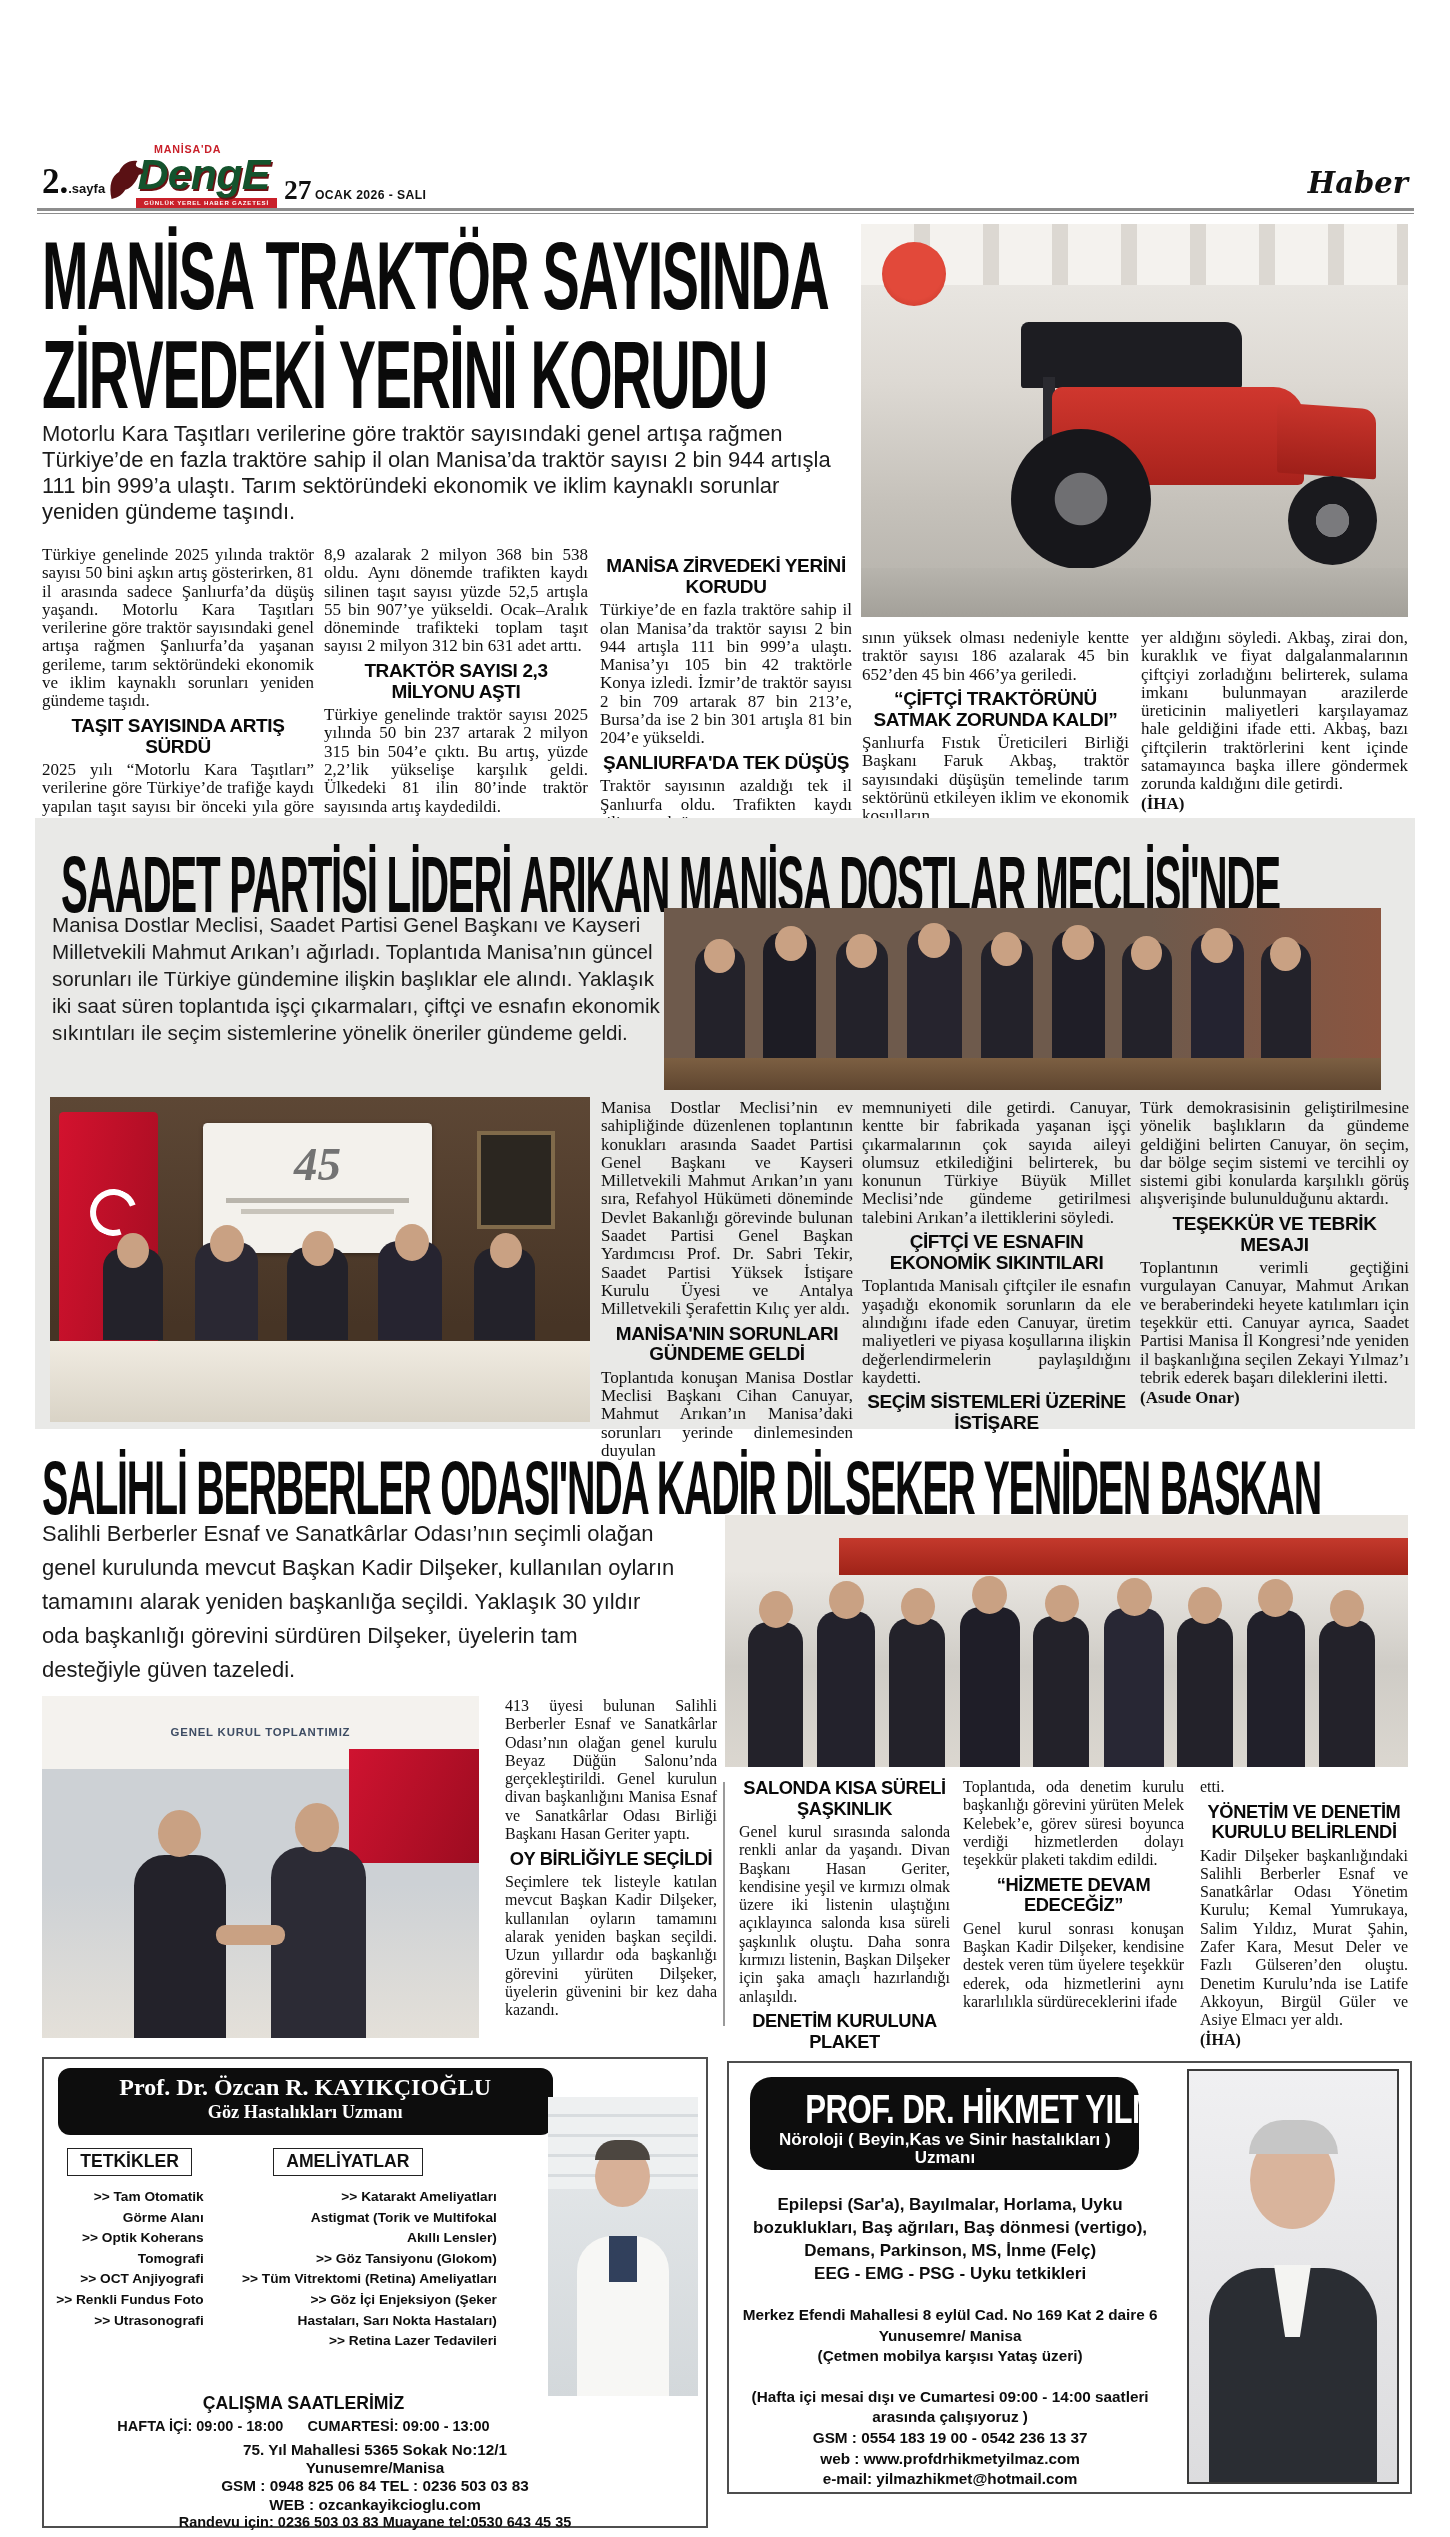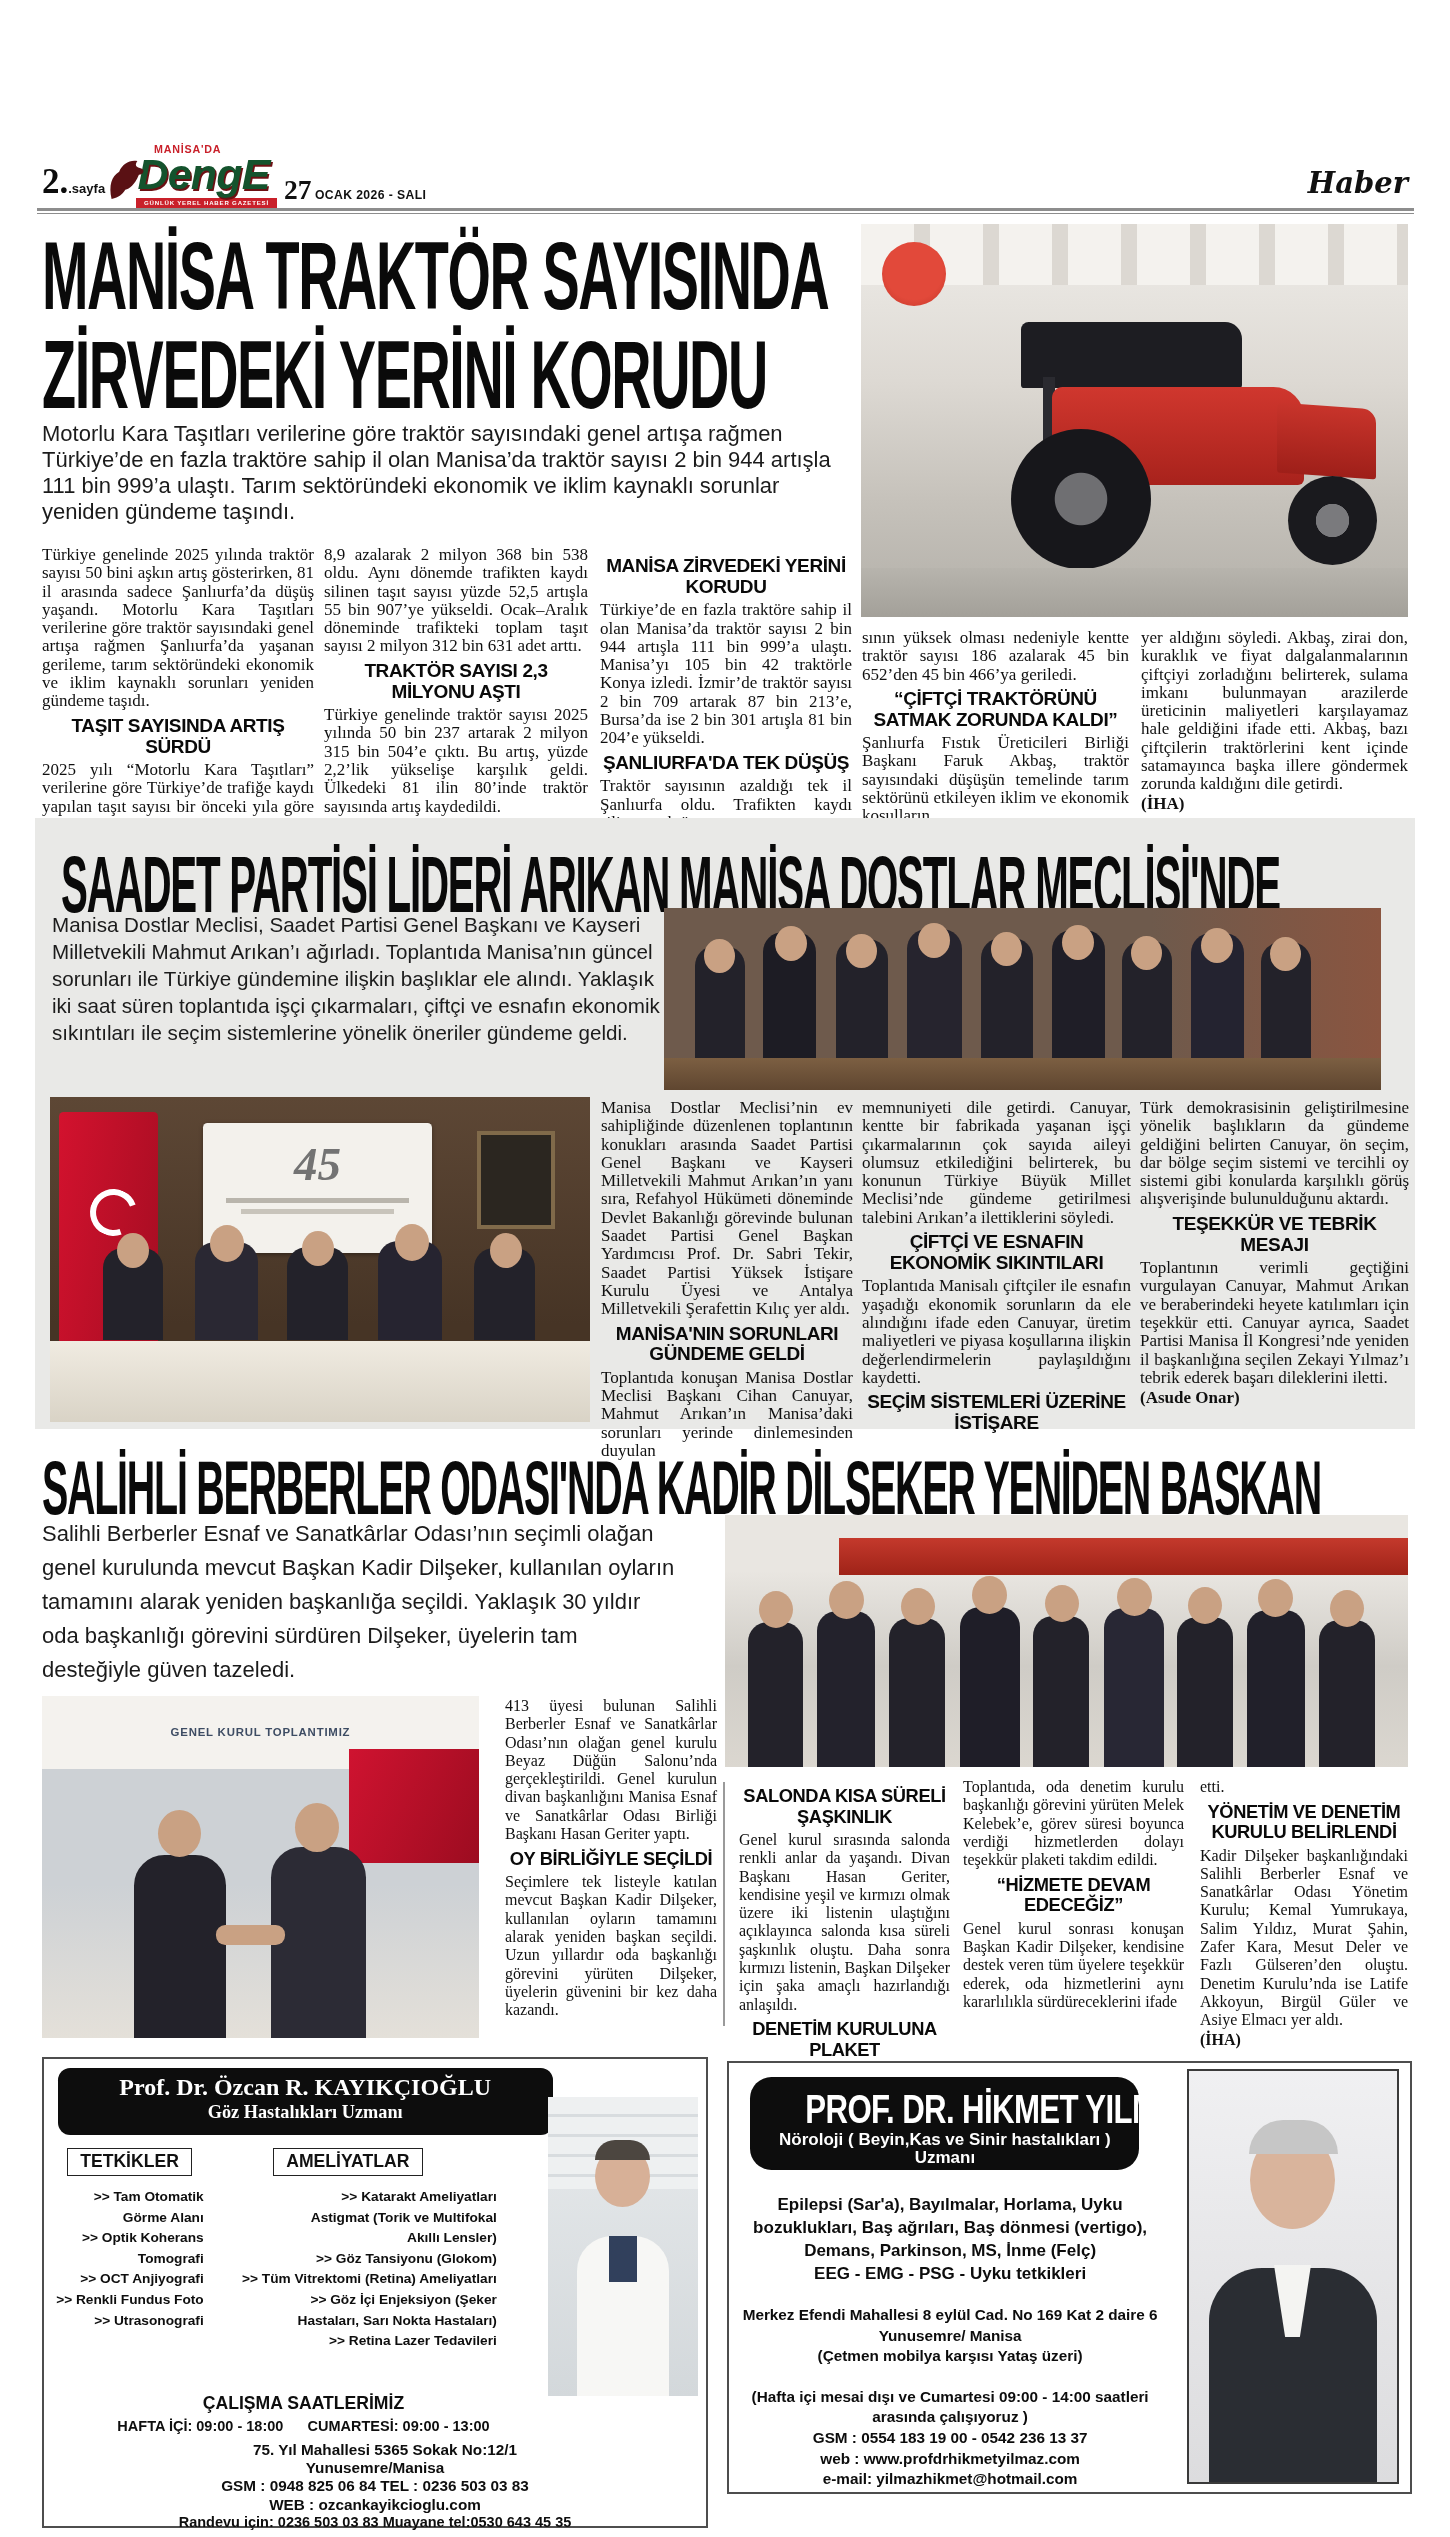--- a/index.html
+++ b/index.html
@@ -231,21 +231,21 @@
 
   <div class="abs scol" style="left:505px;top:1697px;width:212px;font-size:16px;line-height:18.3px;">
     <p>413 üyesi bulunan Salihli Berberler Esnaf ve Sanatkârlar Odası’nın olağan genel kurulu Beyaz Düğün Salonu’nda gerçekleştirildi. Genel kurulun divan başkanlığını Manisa Esnaf ve Sanatkârlar Odası Birliği Başkanı Hasan Geriter yaptı.</p>
     <div class="colh" style="font-size:18.3px;">OY BİRLİĞİYLE SEÇİLDİ</div>
     <p>Seçimlere tek listeyle katılan mevcut Başkan Kadir Dilşeker, kullanılan oyların tamamını alarak yeniden başkan seçildi. Uzun yıllardır oda başkanlığı görevini yürüten Dilşeker, üyelerin güvenini bir kez daha kazandı.</p>
   </div>
 
   <div class="abs vrule" style="left:723px;top:1782px;height:244px;"></div>
 
   <div class="abs scol" style="left:739px;top:1778px;width:211px;font-size:16px;line-height:18.3px;">
-    <div class="colh" style="font-size:18.3px;margin-top:8px;">SALONDA KISA SÜRELİ ŞAŞKINLIK</div>
+    <div class="colh" style="font-size:18.3px;margin-top:0;">SALONDA KISA SÜRELİ ŞAŞKINLIK</div>
     <p>Genel kurul sırasında salonda renkli anlar da yaşandı. Divan Başkanı Hasan Geriter, kendisine yeşil ve kırmızı olmak üzere iki listenin ulaştığını açıklayınca salonda kısa süreli şaşkınlık oluştu. Daha sonra kırmızı listenin, Başkan Dilşeker için şaka amaçlı hazırlandığı anlaşıldı.</p>
     <div class="colh" style="font-size:18.3px;">DENETİM KURULUNA PLAKET</div>
   </div>
 
   <div class="abs scol" style="left:963px;top:1778px;width:221px;font-size:16px;line-height:18.3px;">
     <p>Toplantıda, oda denetim kurulu başkanlığı görevini yürüten Melek Kelebek’e, görev süresi boyunca verdiği hizmetlerden dolayı teşekkür plaketi takdim edildi.</p>
     <div class="colh" style="font-size:18.3px;">“HİZMETE DEVAM EDECEĞİZ”</div>
     <p>Genel kurul sonrası konuşan Başkan Kadir Dilşeker, kendisine destek veren tüm üyelere teşekkür ederek, oda hizmetlerini aynı kararlılıkla sürdüreceklerini ifade</p>
   </div>
 
@@ -285,21 +285,21 @@
 
     <div class="abs photo" style="left:504px;top:38px;width:150px;height:299px;background:linear-gradient(#e7eaec,#d3d8db);">
       <div class="abs" style="left:0;top:0;width:100%;height:92px;background:repeating-linear-gradient(#eef0f1 0 17px,#d8dcdf 17px 20px);"></div>
       <div class="abs" style="left:29px;bottom:0;width:92px;height:160px;background:#f7f7f5;border-radius:35px 35px 0 0;"></div>
       <div class="abs" style="left:61px;bottom:114px;width:27.5px;height:46px;background:#31405c;"></div>
       <div class="head" style="left:47px;top:49px;width:55px;height:61px;background:#d7b097;"></div>
       <div class="abs" style="left:47px;top:43px;width:55px;height:20px;border-radius:30.5px 30.5px 0 0;background:#4c4640;"></div>
     </div>
     <div class="abs ad-center" style="left:0px;top:334px;width:519px;font-size:17.6px;">ÇALIŞMA SAATLERİMİZ</div>
     <div class="abs ad-center" style="left:0px;top:359px;width:519px;font-size:14.5px;">HAFTA İÇİ: 09:00 - 18:00      CUMARTESİ: 09:00 - 13:00</div>
-    <div class="abs ad-center" style="left:10px;top:382px;width:662px;font-size:15.3px;">75. Yıl Mahallesi 5365 Sokak No:12/1</div>
+    <div class="abs ad-center" style="left:0px;top:382px;width:662px;font-size:15.3px;">75. Yıl Mahallesi 5365 Sokak No:12/1</div>
     <div class="abs ad-center" style="left:0px;top:400px;width:662px;font-size:15.3px;">Yunusemre/Manisa</div>
     <div class="abs ad-center" style="left:0px;top:418px;width:662px;font-size:15.3px;">GSM : 0948 825 06 84 TEL : 0236 503 03 83</div>
     <div class="abs ad-center" style="left:0px;top:437px;width:662px;font-size:15.3px;">WEB : ozcankayikcioglu.com</div>
     <div class="abs ad-center" style="left:0px;top:455px;width:662px;font-size:14.5px;">Randevu için: 0236 503 03 83 Muayane tel:0530 643 45 35</div>
   </div>
 
   <div class="abs adbox" style="left:727px;top:2061px;width:681px;height:429px;">
     <div class="abs ad-blackbar" style="left:21.4px;top:13.7px;width:389px;height:93px;border-radius:21.4px;">
       <div class="cond" style="position:relative;display:inline-block;color:#fff;font-size:40px;letter-spacing:-0.8px;transform:scale(0.78,1);transform-origin:center top;margin-top:10.7px;">PROF. DR. HİKMET YILMAZ</div>
       <div style="font:700 17px/18.3px 'Liberation Sans',sans-serif;color:#fff;margin-top:-1.5px;">Nöroloji ( Beyin,Kas ve Sinir hastalıkları ) Uzmanı</div>

